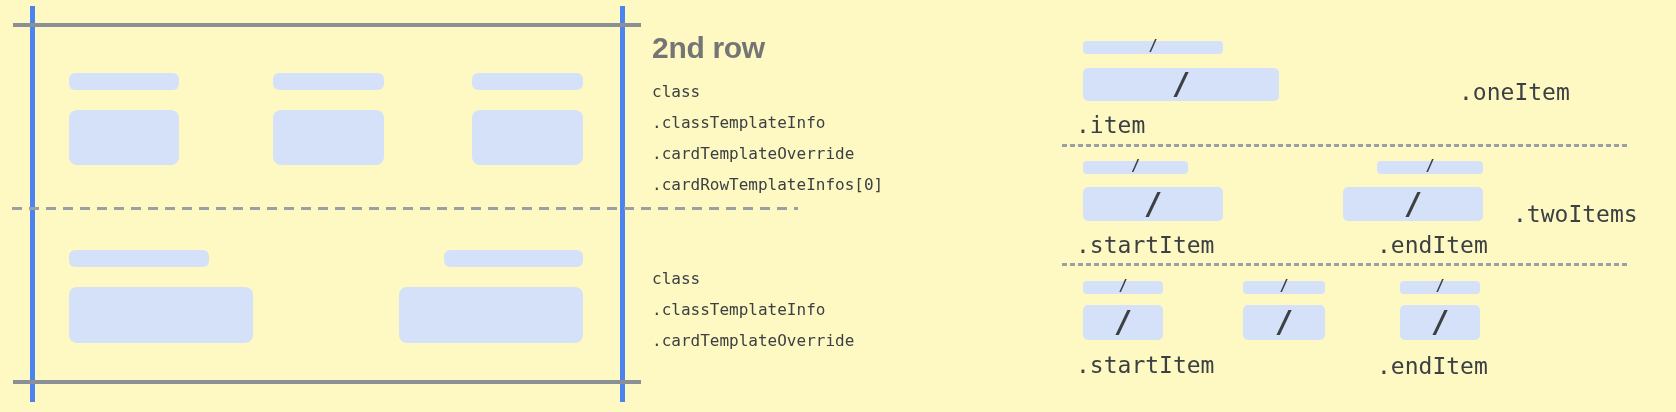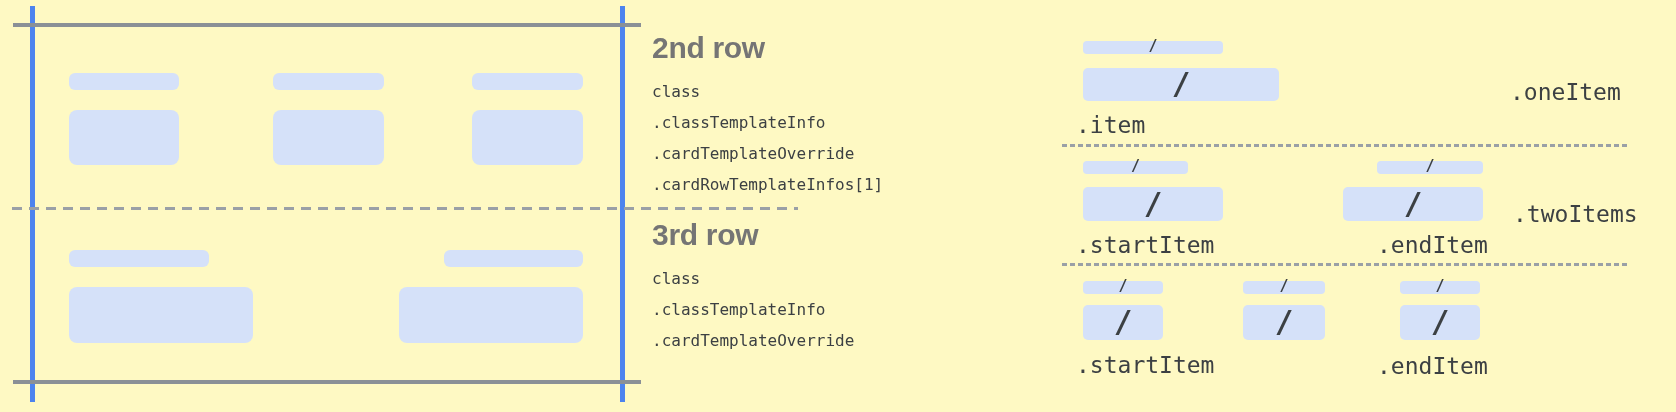--- a/index.html
+++ b/index.html
@@ -69,38 +69,37 @@
   <div class="bar lbl" style="left:69px;top:250px;width:140px"></div>
   <div class="bar val" style="left:69px;top:287px;width:184px;height:56px"></div>
   <div class="bar lbl" style="left:444px;top:250px;width:139px"></div>
   <div class="bar val" style="left:399px;top:287px;width:184px;height:56px"></div>
 
   <div class="heading" style="left:652px;top:31px">2nd row</div>
   <div class="code" style="left:652px;top:76px">
     <div>class</div>
     <div>.classTemplateInfo</div>
     <div>.cardTemplateOverride</div>
-    <div>.cardRowTemplateInfos[1]</div>
+    <div>.cardRowTemplateInfos[0]</div>
   </div>
 
-  <div class="heading" style="left:652px;top:218px">3rd row</div>
   <div class="code" style="left:652px;top:263px">
     <div>class</div>
     <div>.classTemplateInfo</div>
     <div>.cardTemplateOverride</div>
   </div>
 
   <div class="ibar sm" style="left:1083px;top:41px;width:140px">
     <span class="slash s">/</span>
   </div>
   <div class="ibar lg" style="left:1083px;top:68px;width:196px;height:33px">
     <span class="slash b">/</span>
   </div>
   <div class="mlabel" style="left:1076px;top:112px">.item</div>
-  <div class="mlabel" style="left:1510px;top:79px">.oneItem</div>
+  <div class="mlabel" style="left:1459px;top:79px">.oneItem</div>
   <div class="dotline" style="top:144px"></div>
 
   <div class="ibar sm" style="left:1083px;top:161px;width:105px">
     <span class="slash s">/</span>
   </div>
   <div class="ibar lg" style="left:1083px;top:187px;width:140px">
     <span class="slash b">/</span>
   </div>
   <div class="ibar sm" style="left:1377px;top:161px;width:106px">
     <span class="slash s">/</span>

